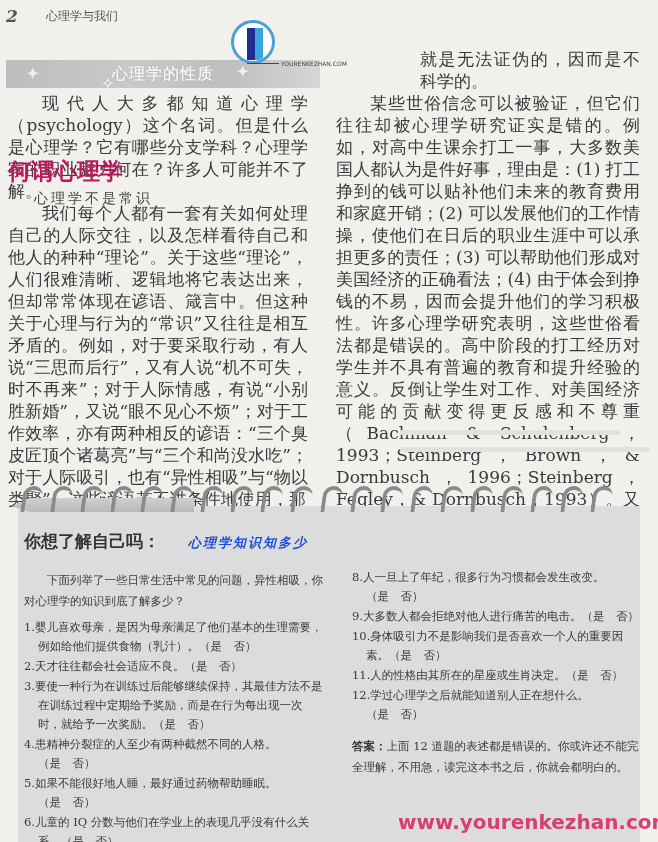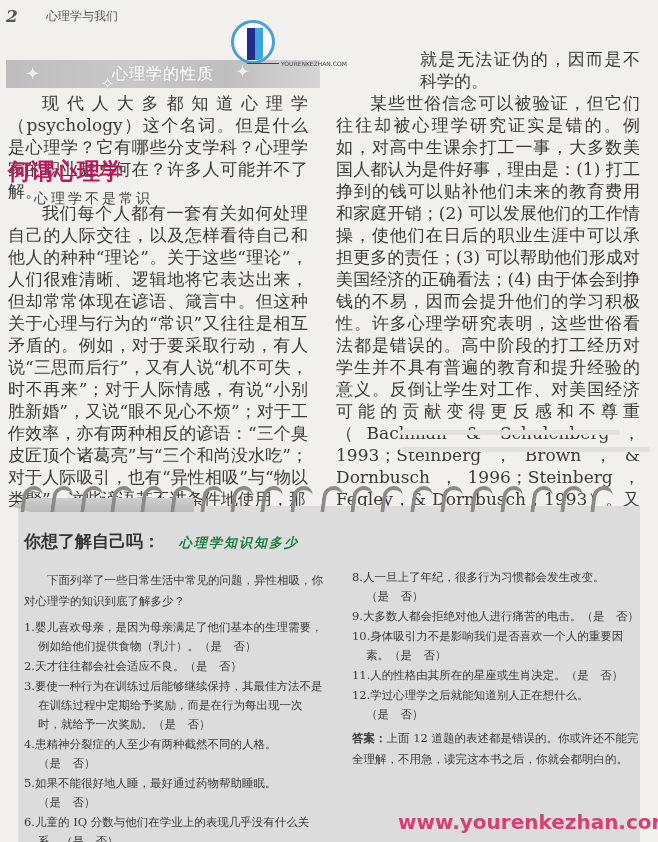--- a/index.html
+++ b/index.html
@@ -39,31 +39,31 @@
   .ghost { position: absolute; left: 400px; width: 220px; height: 5px; background: #e2e1dd; border-radius: 2px; }
 
   
   .notebook { position: absolute; left: 18px; top: 506px; width: 494px; height: 336px; background: #dcdcdc; }
   .notebook-right { position: absolute; left: 512px; top: 506px; width: 128px; height: 336px; background: #dcdcdc; }
   .pencil { position: absolute; left: 12px; top: 498px; width: 182px; height: 14px;
     background: linear-gradient(180deg, #cfcfcf, #b9b9b9); clip-path: polygon(0 60%, 10% 0, 100% 0, 100% 100%, 10% 100%); }
   .rings { position: absolute; left: 22px; top: 486px; width: 620px; height: 30px; display: flex; gap: 10px; }
   .ring { width: 20px; height: 26px; border: 4px solid #8a8a8a; border-bottom: none; border-right: none; border-radius: 18px 18px 0 0; box-sizing: border-box; transform: skewX(-8deg); }
 
-  .box-title { position: absolute; left: 24px; top: 530px; display: flex; align-items: baseline; }
+  .box-title { position: absolute; left: 24px; top: 530px; display: flex; align-items: baseline; gap: 24px; }
   .box-title-main { font-family: "DejaVu Sans", sans-serif; font-weight: bold; font-size: 17px; color: #333; }
-  .box-title-sub { font-family: "DejaVu Serif", serif; font-style: italic; font-weight: bold; font-size: 13px; color: #15803d; margin-left: 19px; letter-spacing: 2px; }
+  .box-title-sub { font-family: "DejaVu Serif", serif; font-style: italic; font-weight: bold; font-size: 13px; color: #1d4ed8; margin-left: 4px; letter-spacing: 2px; }
 
   .box-col { position: absolute; font-size: 11.5px; line-height: 19px; color: #3a3a3a; }
   .box-left { left: 24px; top: 570px; width: 300px; }
   .box-right { left: 352px; top: 568px; width: 290px; }
   .intro { text-indent: 2em; margin: 0 0 6px 0; line-height: 21px; }
   .q { padding-left: 14px; text-indent: -14px; margin: 0 0 1px 0; }
   .q .opt { white-space: nowrap; }
-  .answer { margin-top: 4px; line-height: 21px; }
+  .answer { margin-top: 12px; line-height: 21px; }
   .answer b { font-weight: bold; }
 
   .watermark { position: absolute; left: 398px; top: 810px; font-family: "DejaVu Sans", sans-serif; font-weight: bold; font-size: 20px; color: #d63f73; letter-spacing: 0; }
 </style>
 </head>
 <body>
 
 <div class="page-header">
   <span class="page-num">2</span>
   <span class="running-head">心理学与我们</span>

